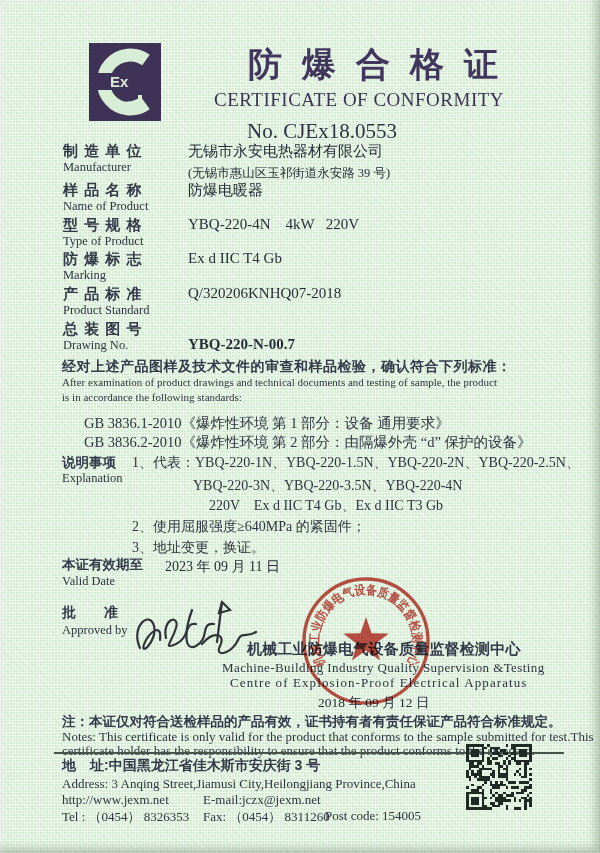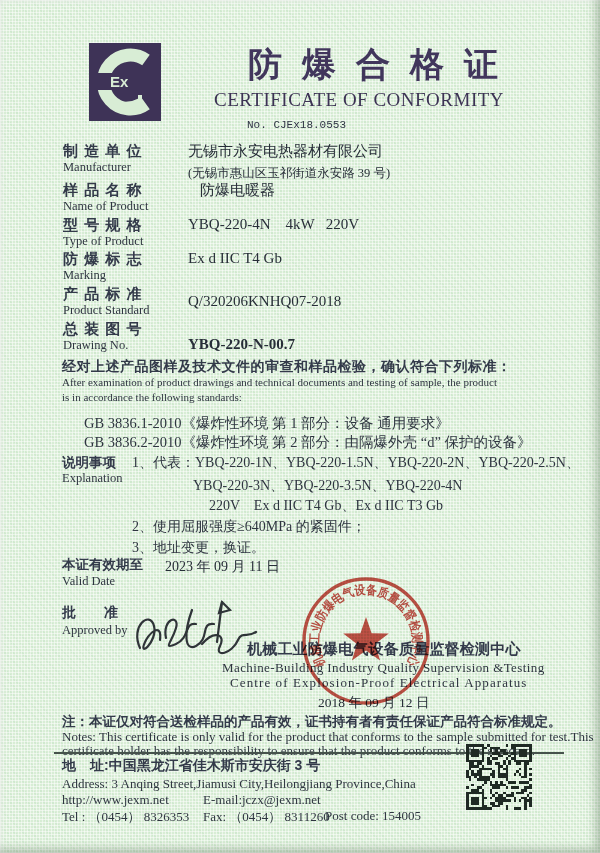--- a/index.html
+++ b/index.html
@@ -13,21 +13,21 @@
     box-shadow: inset -4px -4px 10px rgba(70,95,70,.35), inset 2px 2px 4px rgba(255,255,255,.6);
     font-family:"Liberation Sans",sans-serif;
     color:#2d3340;
   }
   .abs{position:absolute;}
   .cnb{font-family:"Liberation Sans",sans-serif; font-weight:bold; color:#333a4a;}
   .serif{font-family:"Liberation Serif",serif; color:#2e3540;}
   .val{font-family:"Liberation Serif",serif; color:#272e38; white-space:pre;}
   .title-cn{font-size:34px; letter-spacing:20px; color:#41365c; font-weight:bold;margin-left:41px;}
   .title-en{font-size:19px; letter-spacing:.5px; color:#3c3354; font-family:"Liberation Serif",serif;}
-  .certno{font-size:11px; color:#2e3344; font-family:Liberation Mono, monospace;}
+  .certno{font-size:21px; color:#2e3344; font-family:Liberation Serif, serif;}
   .lab-cn{font-size:15px; letter-spacing:1px;}
   .lab-en{font-size:12.5px; margin-top:1px;}
   .v1{font-size:15px;}
   .v2{font-size:12.5px; margin-top:4px;}
   .stmt-cn{font-size:14px; letter-spacing:.5px;}
   .stmt-en{font-size:11px;}
   .gb{font-size:14.5px;}
   .expl{font-size:14px; white-space:pre;}
   .orgcn{font-size:15px; letter-spacing:.2px;}
   .orgen{font-size:13px; letter-spacing:.4px;}
@@ -60,36 +60,36 @@
 
   <div class="abs" style="left:0; top:142px; width:600px;">
     <div class="abs cnb lab-cn" style="left:63px; top:0;">制 造 单 位</div>
     <div class="abs serif lab-en" style="left:63px; top:17px;">Manufacturer</div>
     <div class="abs val v1" style="left:188px; top:0;">无锡市永安电热器材有限公司</div>
     <div class="abs val v2" style="left:188px; top:19px;">(无锡市惠山区玉祁街道永安路 39 号)</div>
   </div>
   <div class="abs" style="left:0; top:181px; width:600px;">
     <div class="abs cnb lab-cn" style="left:63px; top:0;">样 品 名 称</div>
     <div class="abs serif lab-en" style="left:63px; top:17px;">Name of Product</div>
-    <div class="abs val v1" style="left:200px; top:0;">防爆电暖器</div>
+    <div class="abs val v1" style="left:188px; top:0;">防爆电暖器</div>
   </div>
   <div class="abs" style="left:0; top:216px; width:600px;">
     <div class="abs cnb lab-cn" style="left:63px; top:0;">型 号 规 格</div>
     <div class="abs serif lab-en" style="left:63px; top:17px;">Type of Product</div>
     <div class="abs val v1" style="left:188px; top:0;">YBQ-220-4N    4kW   220V</div>
   </div>
   <div class="abs" style="left:0; top:250px; width:600px;">
     <div class="abs cnb lab-cn" style="left:63px; top:0;">防 爆 标 志</div>
     <div class="abs serif lab-en" style="left:63px; top:17px;">Marking</div>
     <div class="abs val v1" style="left:188px; top:0;">Ex d IIC T4 Gb</div>
   </div>
   <div class="abs" style="left:0; top:285px; width:600px;">
     <div class="abs cnb lab-cn" style="left:63px; top:0;">产 品 标 准</div>
     <div class="abs serif lab-en" style="left:63px; top:17px;">Product Standard</div>
-    <div class="abs val v1" style="left:188px; top:8px;">Q/320206KNHQ07-2018</div>
+    <div class="abs val v1" style="left:188px; top:0;">Q/320206KNHQ07-2018</div>
   </div>
   <div class="abs" style="left:0; top:320px; width:600px;">
     <div class="abs cnb lab-cn" style="left:63px; top:0;">总 装 图 号</div>
     <div class="abs serif lab-en" style="left:63px; top:17px;">Drawing No.</div>
     <div class="abs val v1" style="left:188px; top:16px;font-weight:bold;">YBQ-220-N-00.7</div>
   </div>
 
   <div class="abs cnb stmt-cn" style="left:62px; top:358px;">经对上述产品图样及技术文件的审查和样品检验，确认符合下列标准：</div>
   <div class="abs serif stmt-en" style="left:62px; top:376px;">After examination of product drawings and technical documents and testing of sample, the product</div>
   <div class="abs serif stmt-en" style="left:62px; top:391px;">is in accordance the following standards:</div>

